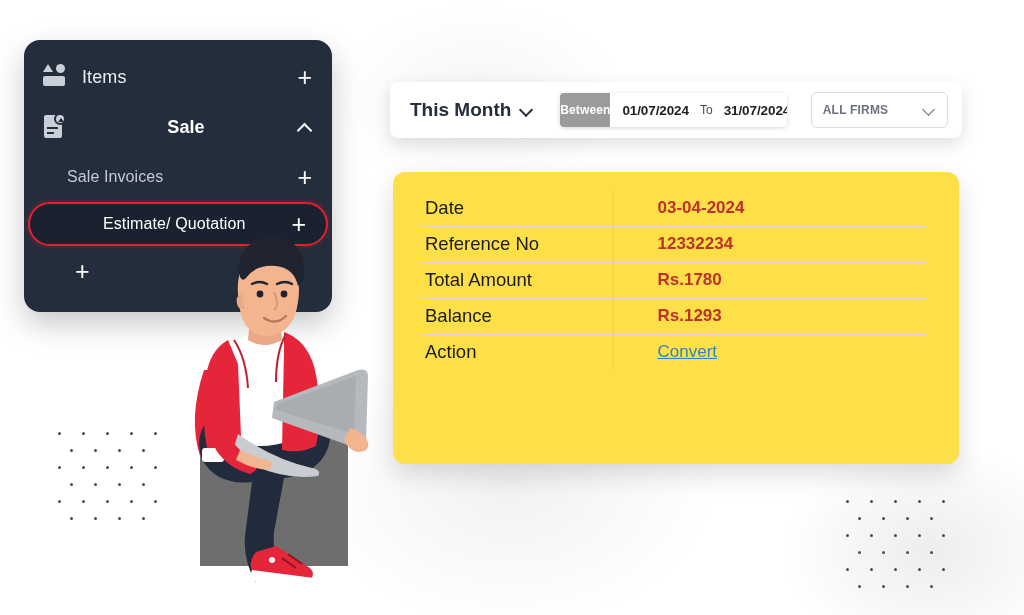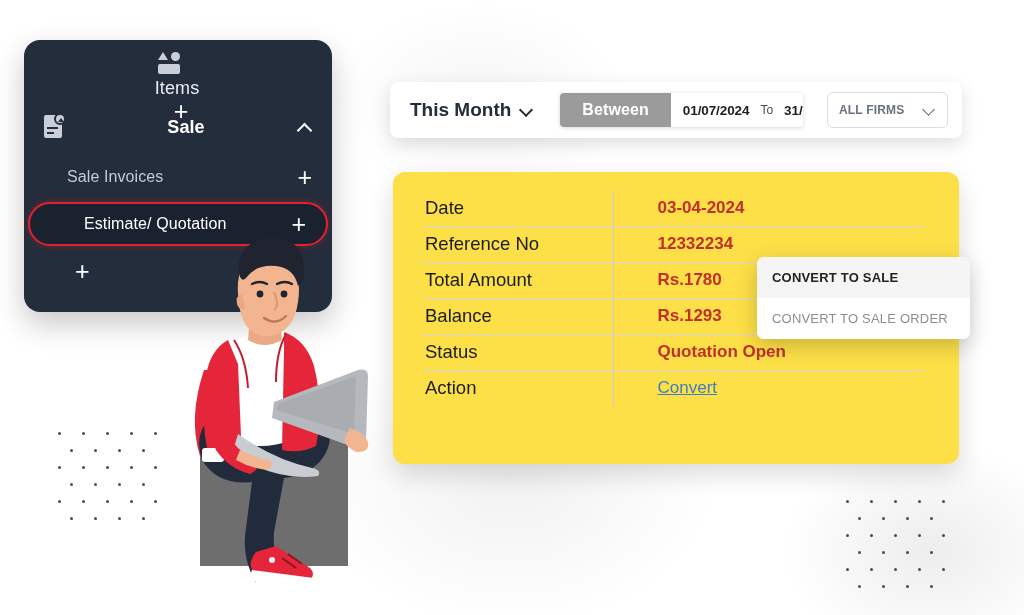--- a/index.html
+++ b/index.html
@@ -61,21 +61,21 @@
   }
 
   .nav-item {
     position: relative;
     display: flex;
     align-items: center;
     height: 50px;
     padding: 0 20px 0 18px;
     color: #e9ecf1;
   }
-  .nav-item.top { margin-top: 12px; flex-direction: column; }
+  .nav-item.top { margin-top: 12px; }
 
   .nav-icon {
     width: 26px; height: 26px;
     flex: 0 0 26px;
     margin-right: 14px;
     position: relative;
   }
   .nav-label {
     flex: 1 1 auto;
     font-size: 18px;
@@ -114,21 +114,21 @@
   
   .nav-item.highlight {
     background: #1a2230;
     border: 2.5px solid #e2212e;
     border-radius: 26px;
     margin: 0 4px;
     padding-left: 54px;
     height: 44px;
     box-shadow: 0 0 6px rgba(226,33,46,0.35);
   }
-  .nav-item.highlight .nav-label { color: #ffffff; font-size: 16px; }
+  .nav-item.highlight .nav-label { color: #ffffff; font-size: 16px; margin-left: 19px; }
 
   
   .ic-items .tri {
     position: absolute; left: 1px; top: 0;
     width: 0; height: 0;
     border-left: 5px solid transparent;
     border-right: 5px solid transparent;
     border-bottom: 8px solid #c9ced8;
   }
   .ic-items .cir {
@@ -204,24 +204,24 @@
     display: flex; align-items: stretch;
     height: 34px;
     margin-left: 28px;
     border-radius: 4px;
     overflow: hidden;
     background: #ffffff;
     box-shadow: 0 1px 4px rgba(0,0,0,0.16);
   }
   .between-badge {
     display: flex; align-items: center;
-    padding: 0 22px;
+    padding: 0 0;
     background: #9b9b9b;
     color: #ffffff;
-    font-size: 16px;
+    font-size: 12px;
     font-weight: 700;
     letter-spacing: 0.1px;
   }
   .date-fields {
     display: flex; align-items: center;
     padding: 0 12px;
     background: #ffffff;
     gap: 11px;
   }
   .date-val {
@@ -496,35 +496,27 @@
           </tr>
           <tr class="kv-row">
             <td class="kv-key">Total Amount</td>
             <td class="kv-val">Rs.1780</td>
           </tr>
           <tr class="kv-row">
             <td class="kv-key">Balance</td>
             <td class="kv-val">Rs.1293</td>
           </tr>
           <tr class="kv-row">
-            <td class="kv-key">Status</td>
-            <td class="kv-val">Quotation Open</td>
-          </tr>
-          <tr class="kv-row">
             <td class="kv-key">Action</td>
             <td class="kv-val link">Convert</td>
           </tr>
         </tbody>
     </table>
   </div>
 
-  <div id="convert-menu">
-    <div class="menu-item active">CONVERT TO SALE</div>
-    <div class="menu-item normal">CONVERT TO SALE ORDER</div>
-  </div>
 
   <svg id="illustration" viewBox="0 0 232 360">
 
     <rect x="22" y="196" width="148" height="148" fill="#6e6e6e"></rect>
 
     <path d="M26 148 q-16 48 -4 86 q30 10 56 -2 l-4 -84 z" fill="#e5263a"></path>
 
     <path d="M24 238 q-8 -24 6 -40 l104 -12 q24 16 16 40 q-10 26 -44 30 l-10 54 q-2 30 10 50 l-22 10 q-22 -30 -16 -64 l6 -46 q-34 4 -50 -22 z" fill="#212b3b"></path>
     <path d="M30 208 q26 -12 56 -12" stroke="#2d394c" stroke-width="2" fill="none"></path>
     <path d="M44 222 q28 -10 56 -10" stroke="#2d394c" stroke-width="2" fill="none"></path>

